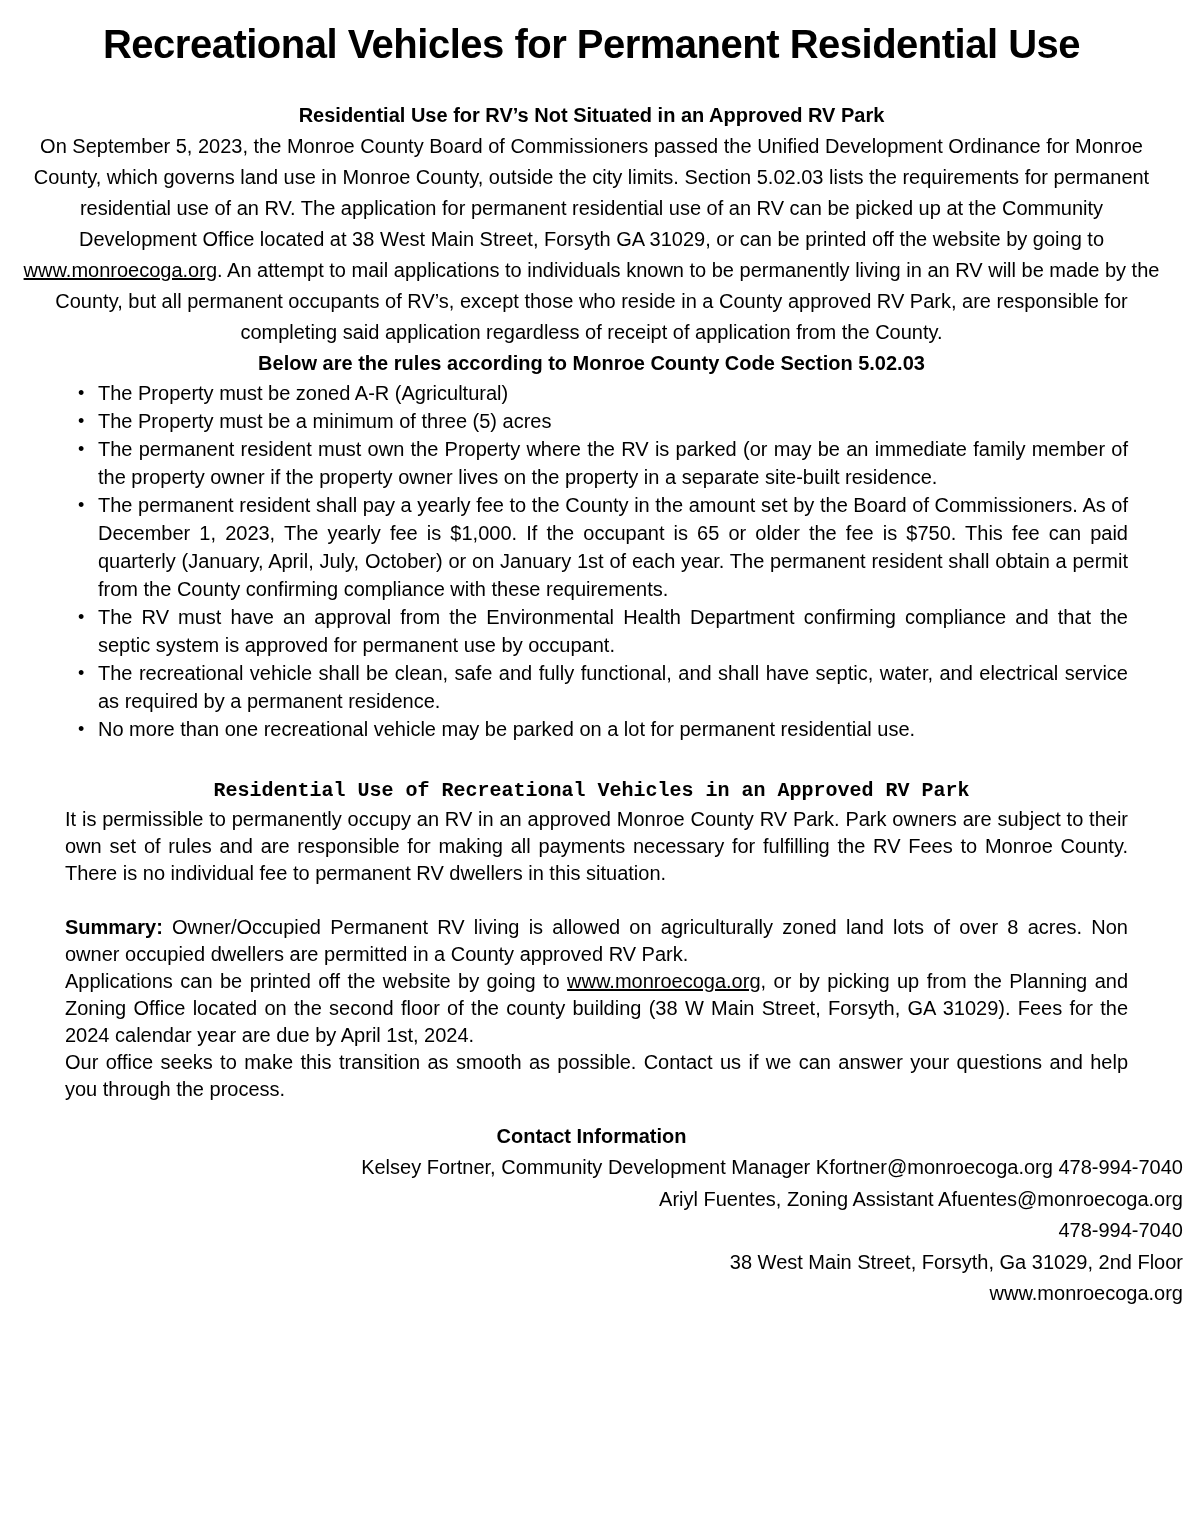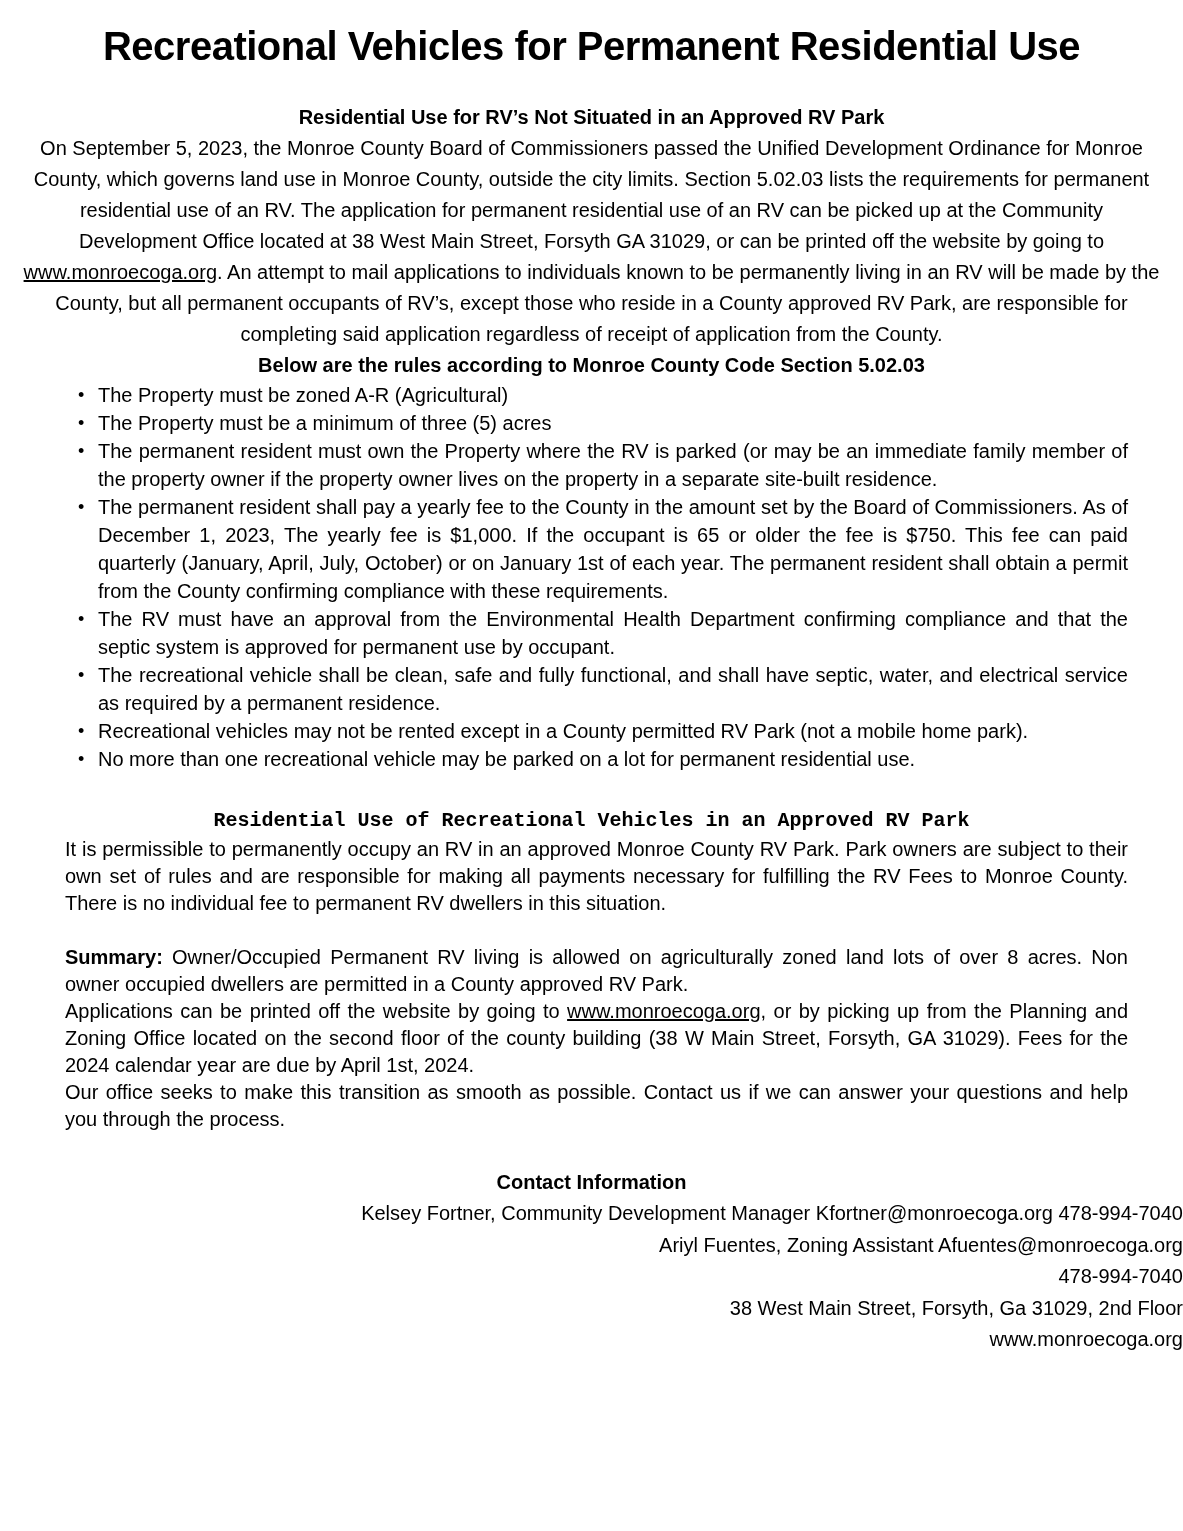--- a/index.html
+++ b/index.html
@@ -12,34 +12,34 @@
     font-size: 20px;
     box-sizing: border-box;
     overflow: hidden;
   }
   .doc-title {
     font-size: 40px;
     font-weight: bold;
     line-height: 48px;
     letter-spacing: -0.5px;
     text-align: center;
-    margin: 16px;
-    padding-top: 6px;
+    margin: 0;
+    padding-top: 20px;
   }
   .h2 {
     font-size: 20px;
     font-weight: bold;
     text-align: center;
     line-height: 31px;
     margin: 0;
   }
   .s1-heading { margin-top: 32px; }
   .rules-heading { }
   .approved-heading { margin-top: 32px; font-family: Liberation Mono, monospace; }
-  .contact-heading { margin-top: 34px; }
+  .contact-heading { margin-top: 18px; }
   .para-centered {
     text-align: center;
     line-height: 31px;
     margin: 0 20px;
   }
   .u { text-decoration: underline; color: #000000; }
   ul.rules {
     list-style: none;
     margin: 0 55px 0 98px;
     padding: 0;
@@ -81,21 +81,20 @@
 
   <div class="h2 rules-heading">Below are the rules according to Monroe County Code Section 5.02.03</div>
 
   <ul class="rules">
     <li>The Property must be zoned A-R (Agricultural)</li>
     <li>The Property must be a minimum of three (5) acres</li>
     <li>The permanent resident must own the Property where the RV is parked (or may be an immediate family member of the property owner if the property owner lives on the property in a separate site-built residence.</li>
     <li>The permanent resident shall pay a yearly fee to the County in the amount set by the Board of Commissioners. As of December 1, 2023, The yearly fee is $1,000. If the occupant is 65 or older the fee is $750. This fee can paid quarterly (January, April, July, October) or on January 1st of each year.  The permanent resident shall obtain a permit from the County confirming compliance with these requirements.</li>
     <li>The RV must have an approval from the Environmental Health Department confirming compliance and that the septic system is approved for permanent use by occupant.</li>
     <li>The recreational vehicle shall be clean, safe and fully functional, and shall have septic, water, and electrical service as required by a permanent residence.</li>
-    <li>Recreational vehicles may not be rented except in a County permitted RV Park (not a mobile home park).</li>
     <li>No more than one recreational vehicle may be parked on a lot for permanent residential use.</li>
   </ul>
 
   <div class="h2 approved-heading">Residential Use of Recreational Vehicles in an Approved RV Park</div>
 
   <p class="para-justified">It is permissible to permanently occupy an RV in an approved Monroe County RV Park. Park owners are subject to their own set of rules and are responsible for making all payments necessary for fulfilling the RV Fees to Monroe County. There is no individual fee to permanent RV dwellers in this situation.</p>
 
   <div class="spacer"></div>
 
   <p class="para-justified"><span class="bold">Summary:</span><span> Owner/Occupied Permanent RV living is allowed on agriculturally zoned land lots of over 8 acres. Non owner occupied dwellers are permitted in a County approved RV Park.</span></p>

